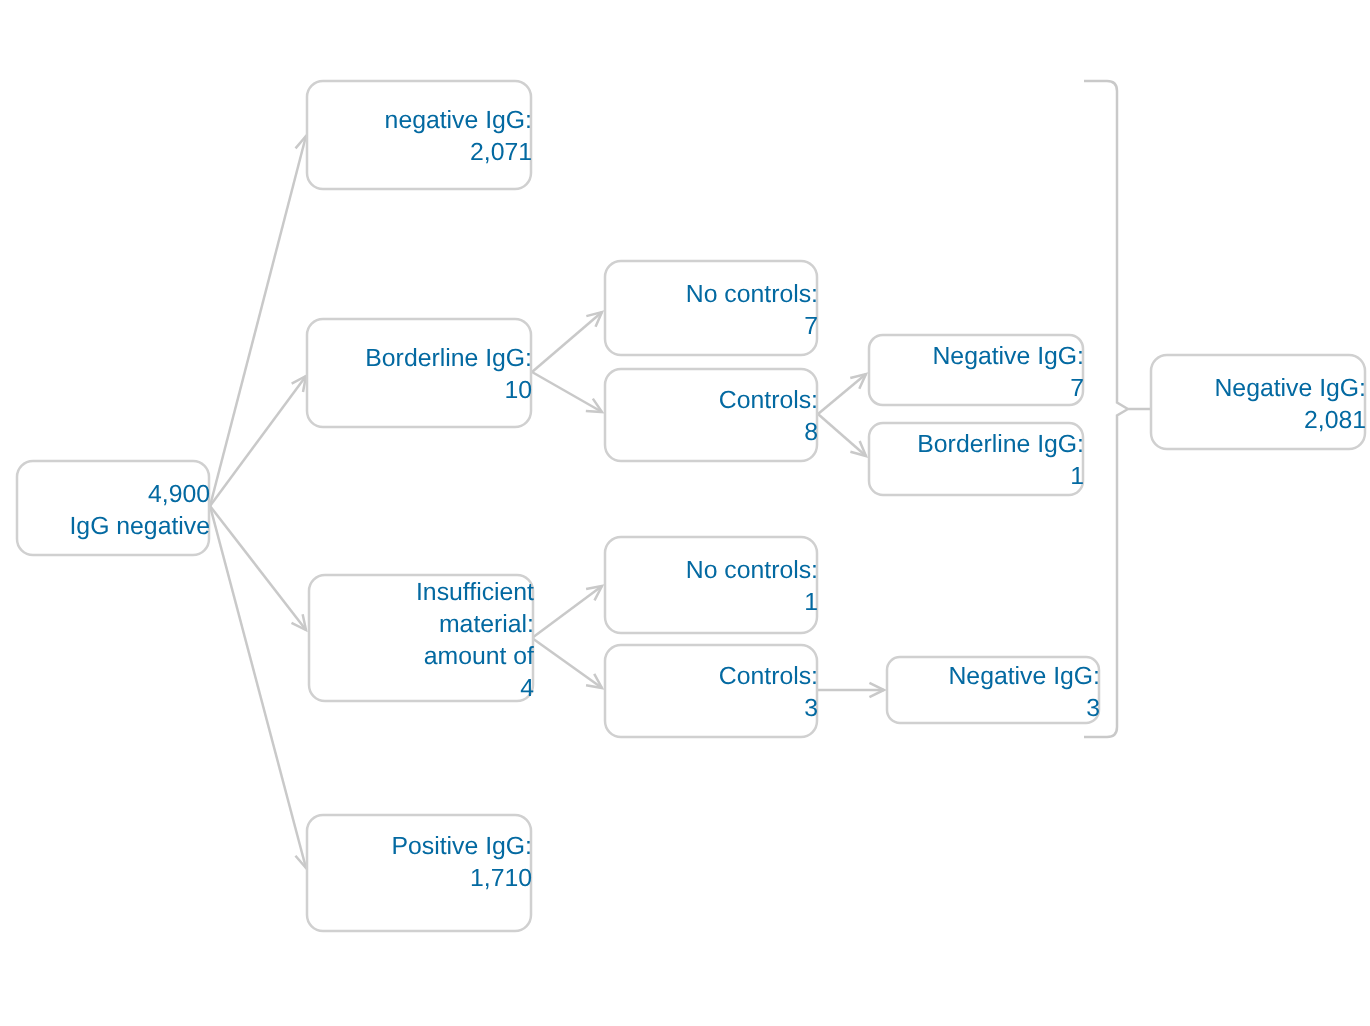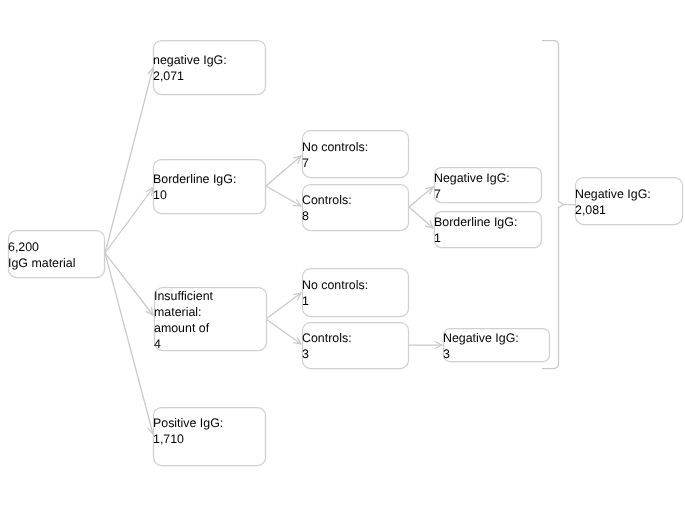--- a/index.html
+++ b/index.html
@@ -5,22 +5,22 @@
 <style>
   html,body{margin:0;padding:0;background:#ffffff;}
   body{width:685px;height:513px;overflow:hidden;
        font-family:"Liberation Sans",sans-serif;
        -webkit-font-smoothing:antialiased;
        text-rendering:geometricPrecision;}
   #canvas{position:relative;width:685px;height:513px;background:#ffffff;}
   svg.layer{position:absolute;left:0;top:0;width:685px;height:513px;
             overflow:visible;}
   .node{position:absolute;box-sizing:border-box;display:flex;
-        align-items:center;justify-content:center;text-align:left;
-        color:#000000;font-size:12.4px;line-height:16px;
+        align-items:center;justify-content:center;text-align:right;
+        color:#0369a1;font-size:12.4px;line-height:16px;
         will-change:transform;transform:translateZ(0);}
   .node .txt{width:100%;position:relative;top:0.8px;}
   .node .txt .line{white-space:nowrap;}
 </style>
 </head>
 <body>
 
 <div id="canvas">
 
   <svg class="layer" id="gfx" viewBox="0 0 685 513">
@@ -84,22 +84,22 @@
         <rect x="434.5" y="167.5" width="107" height="35" rx="6.84" ry="6.84" fill="#ffffff" stroke="#d0d0d0" stroke-width="1.25"></rect>
         <rect x="434.5" y="211.5" width="107" height="36" rx="7.03" ry="7.03" fill="#ffffff" stroke="#d0d0d0" stroke-width="1.25"></rect>
         <rect x="443.5" y="328.5" width="106" height="33" rx="6.46" ry="6.46" fill="#ffffff" stroke="#d0d0d0" stroke-width="1.25"></rect>
         <rect x="575.5" y="177.5" width="107" height="47" rx="8" ry="8" fill="#ffffff" stroke="#d0d0d0" stroke-width="1.25"></rect>
       </g>
   </svg>
 
   <div id="nodes">
       <div class="node" style="left: 8px; top: 230px; width: 97px; height: 48px;">
     <div class="txt">
-          <div class="line">6,200</div>
-          <div class="line">IgG material</div>
+          <div class="line">4,900</div>
+          <div class="line">IgG negative</div>
         </div>
   </div>
       <div class="node" style="left: 153px; top: 40px; width: 113px; height: 55px;">
     <div class="txt">
           <div class="line">negative IgG:</div>
           <div class="line">2,071</div>
         </div>
   </div>
       <div class="node" style="left: 153px; top: 159px; width: 113px; height: 55px;">
     <div class="txt">

